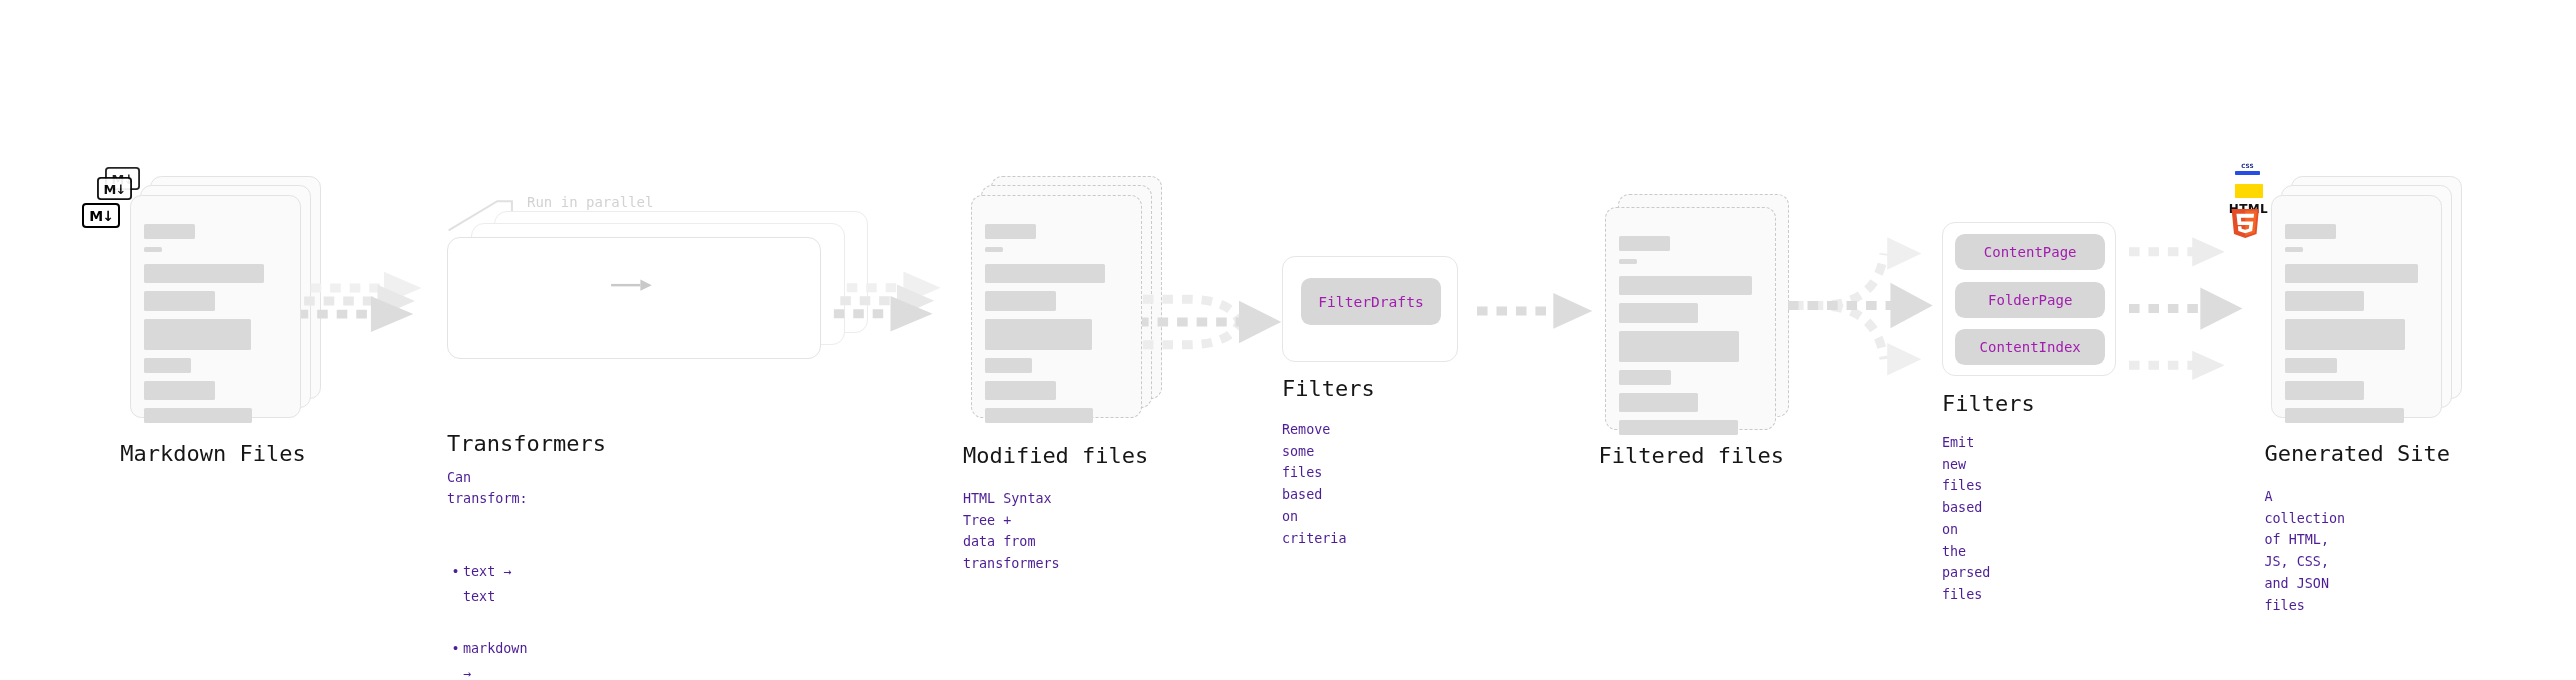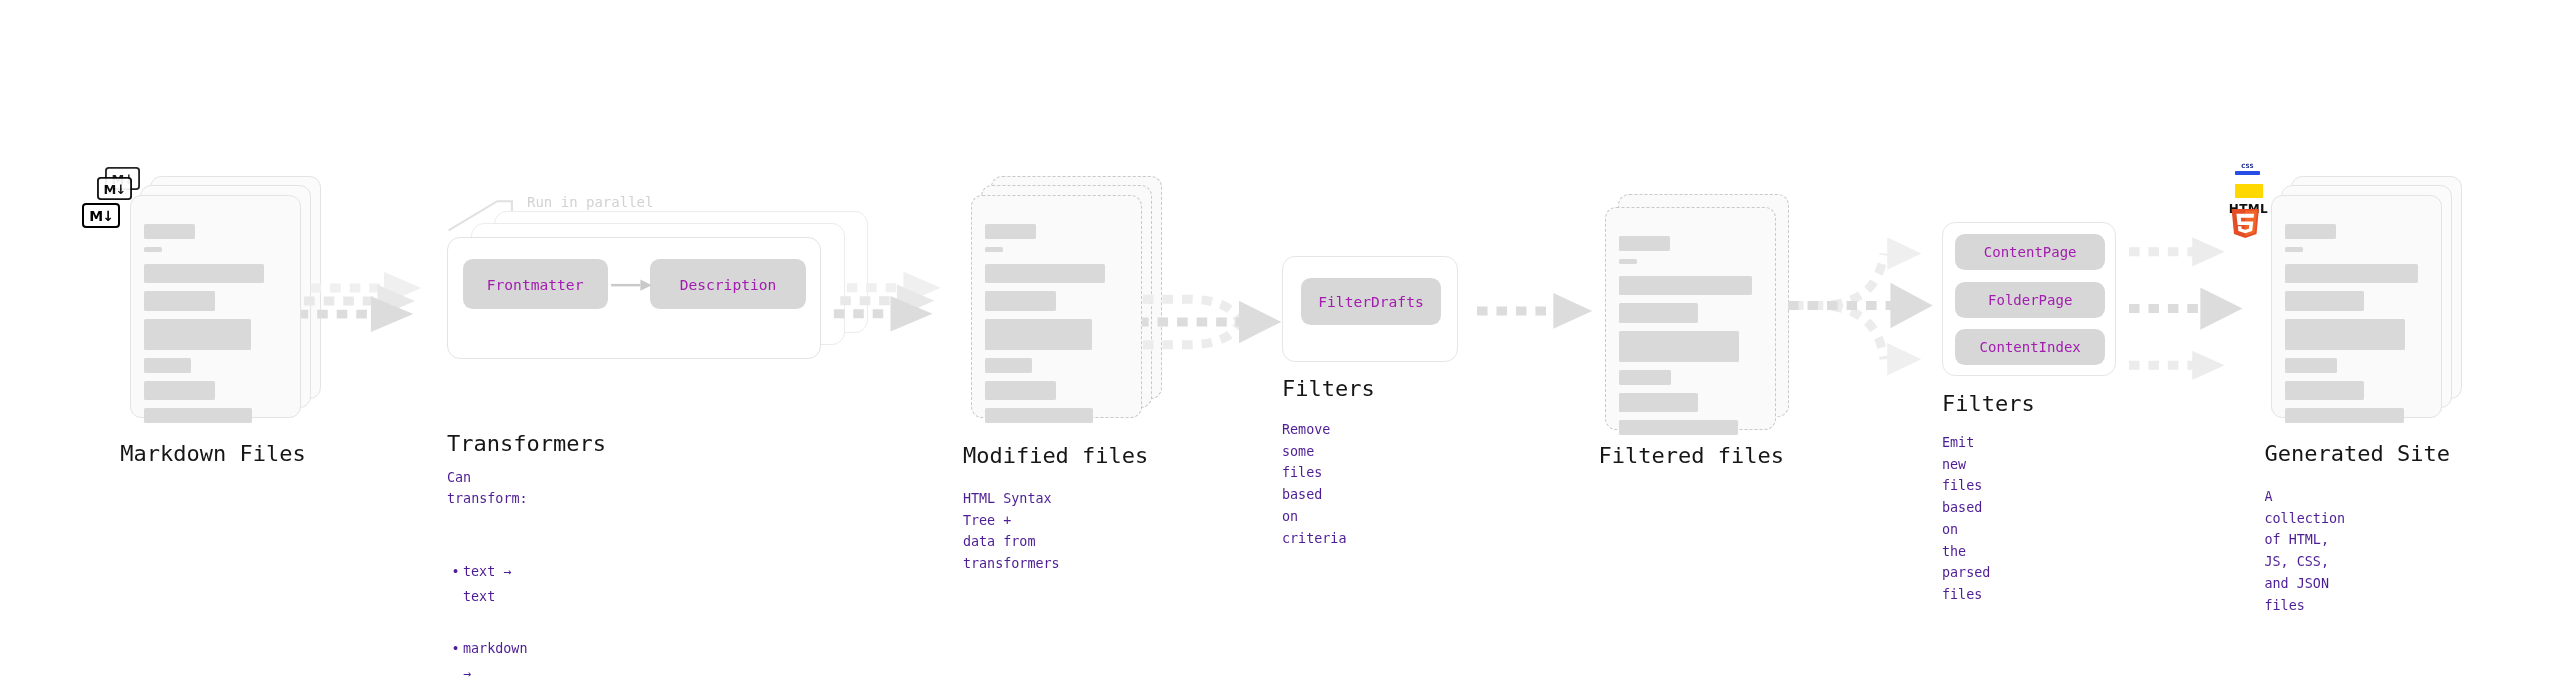--- a/index.html
+++ b/index.html
@@ -161,26 +161,20 @@
       </div>
 
       <svg class="arrows" width="98" height="65" style="left:169px;top:31px;z-index:4;" viewBox="0 0 120 80">
         <line x1="0" y1="12" x2="40" y2="12" stroke="#e4e4e4" stroke-width="3"></line>
         <polygon points="40,6 52,12 40,18" fill="#e4e4e4"></polygon>
         <line x1="0" y1="32" x2="40" y2="32" stroke="#dedede" stroke-width="3"></line>
         <polygon points="40,26 52,32 40,38" fill="#dedede"></polygon>
       </svg>
 
       <div class="tcard" style="left:0px;top:26px;background:#fff;border-color:#e3e3e3;z-index:5;">
-        <div class="pill" style="position:absolute;left:14.6px;top:21px;width:145px;height:50px;">
-          <span>Frontmatter</span>
-        </div>
-        <div class="pill" style="position:absolute;left:202px;top:21px;width:156px;height:50px;">
-          <span>Description</span>
-        </div>
         <svg class="arrows" width="49" height="16.3" style="left:163px;top:39px;" viewBox="0 0 60 20">
           <line x1="0" y1="10" x2="36" y2="10" stroke="#c9c9c9" stroke-width="3"></line>
           <polygon points="36,3 50,10 36,17" fill="#c9c9c9"></polygon>
         </svg>
       </div>
     </div>
 
     <div class="sect-title" style="position:absolute;left:0px;top:206px;margin-top:32px;">Transformers</div>
 
     <div class="sect-sub" style="position:absolute;left:0px;top:252px;">

